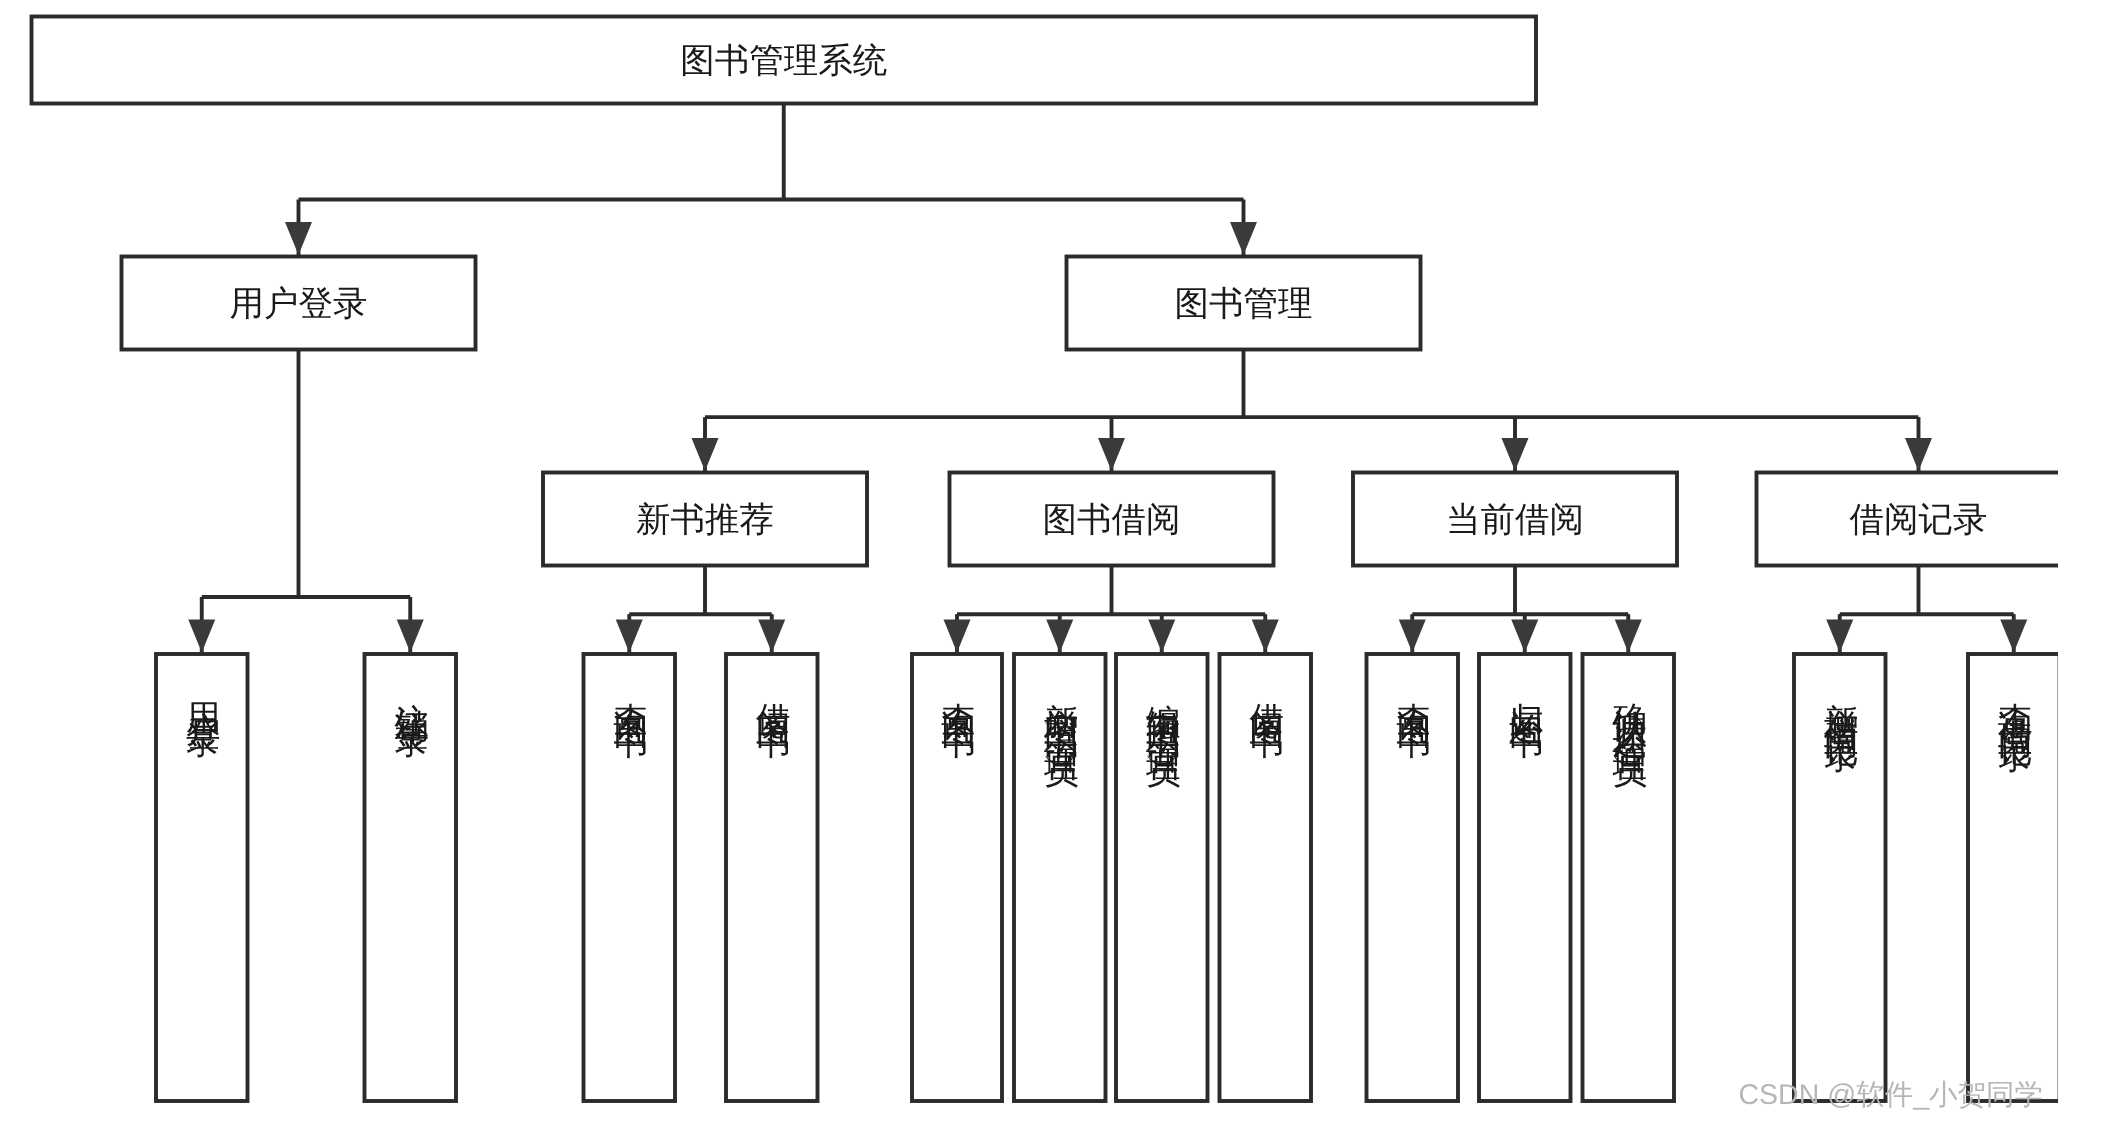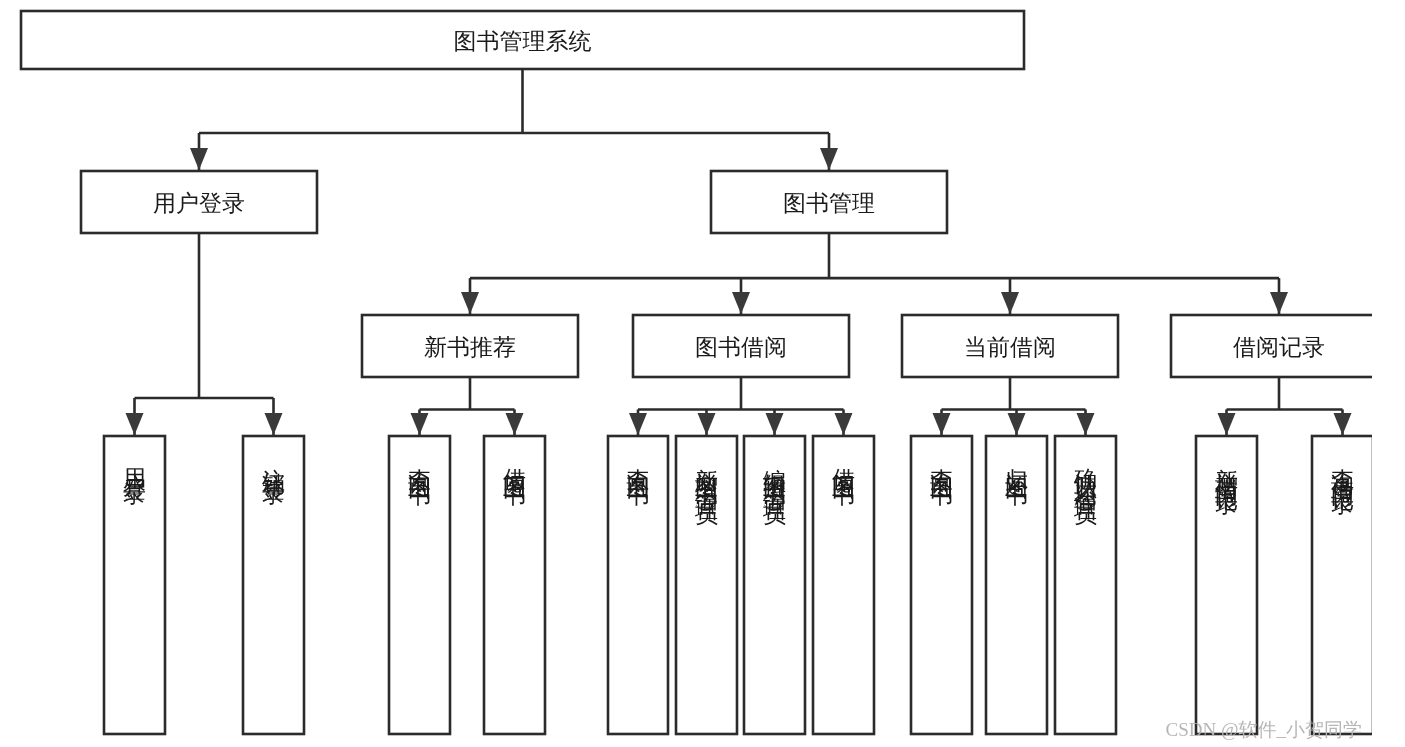--- a/index.html
+++ b/index.html
@@ -63,21 +63,21 @@
     font-size: 23px;
     line-height: 1;
     color: #1a1a1a;
     letter-spacing: 5px;
     white-space: nowrap;
   }
   .watermark {
     position: absolute;
     right: 10px;
     bottom: 4px;
-    font-family: Liberation Serif, serif;
+    font-family: Liberation Sans, sans-serif;
     font-size: 19px;
     color: #b6b6b6;
     white-space: nowrap;
     pointer-events: none;
   }
 </style>
 </head>
 <body>
 
 <div id="diagram-root">

